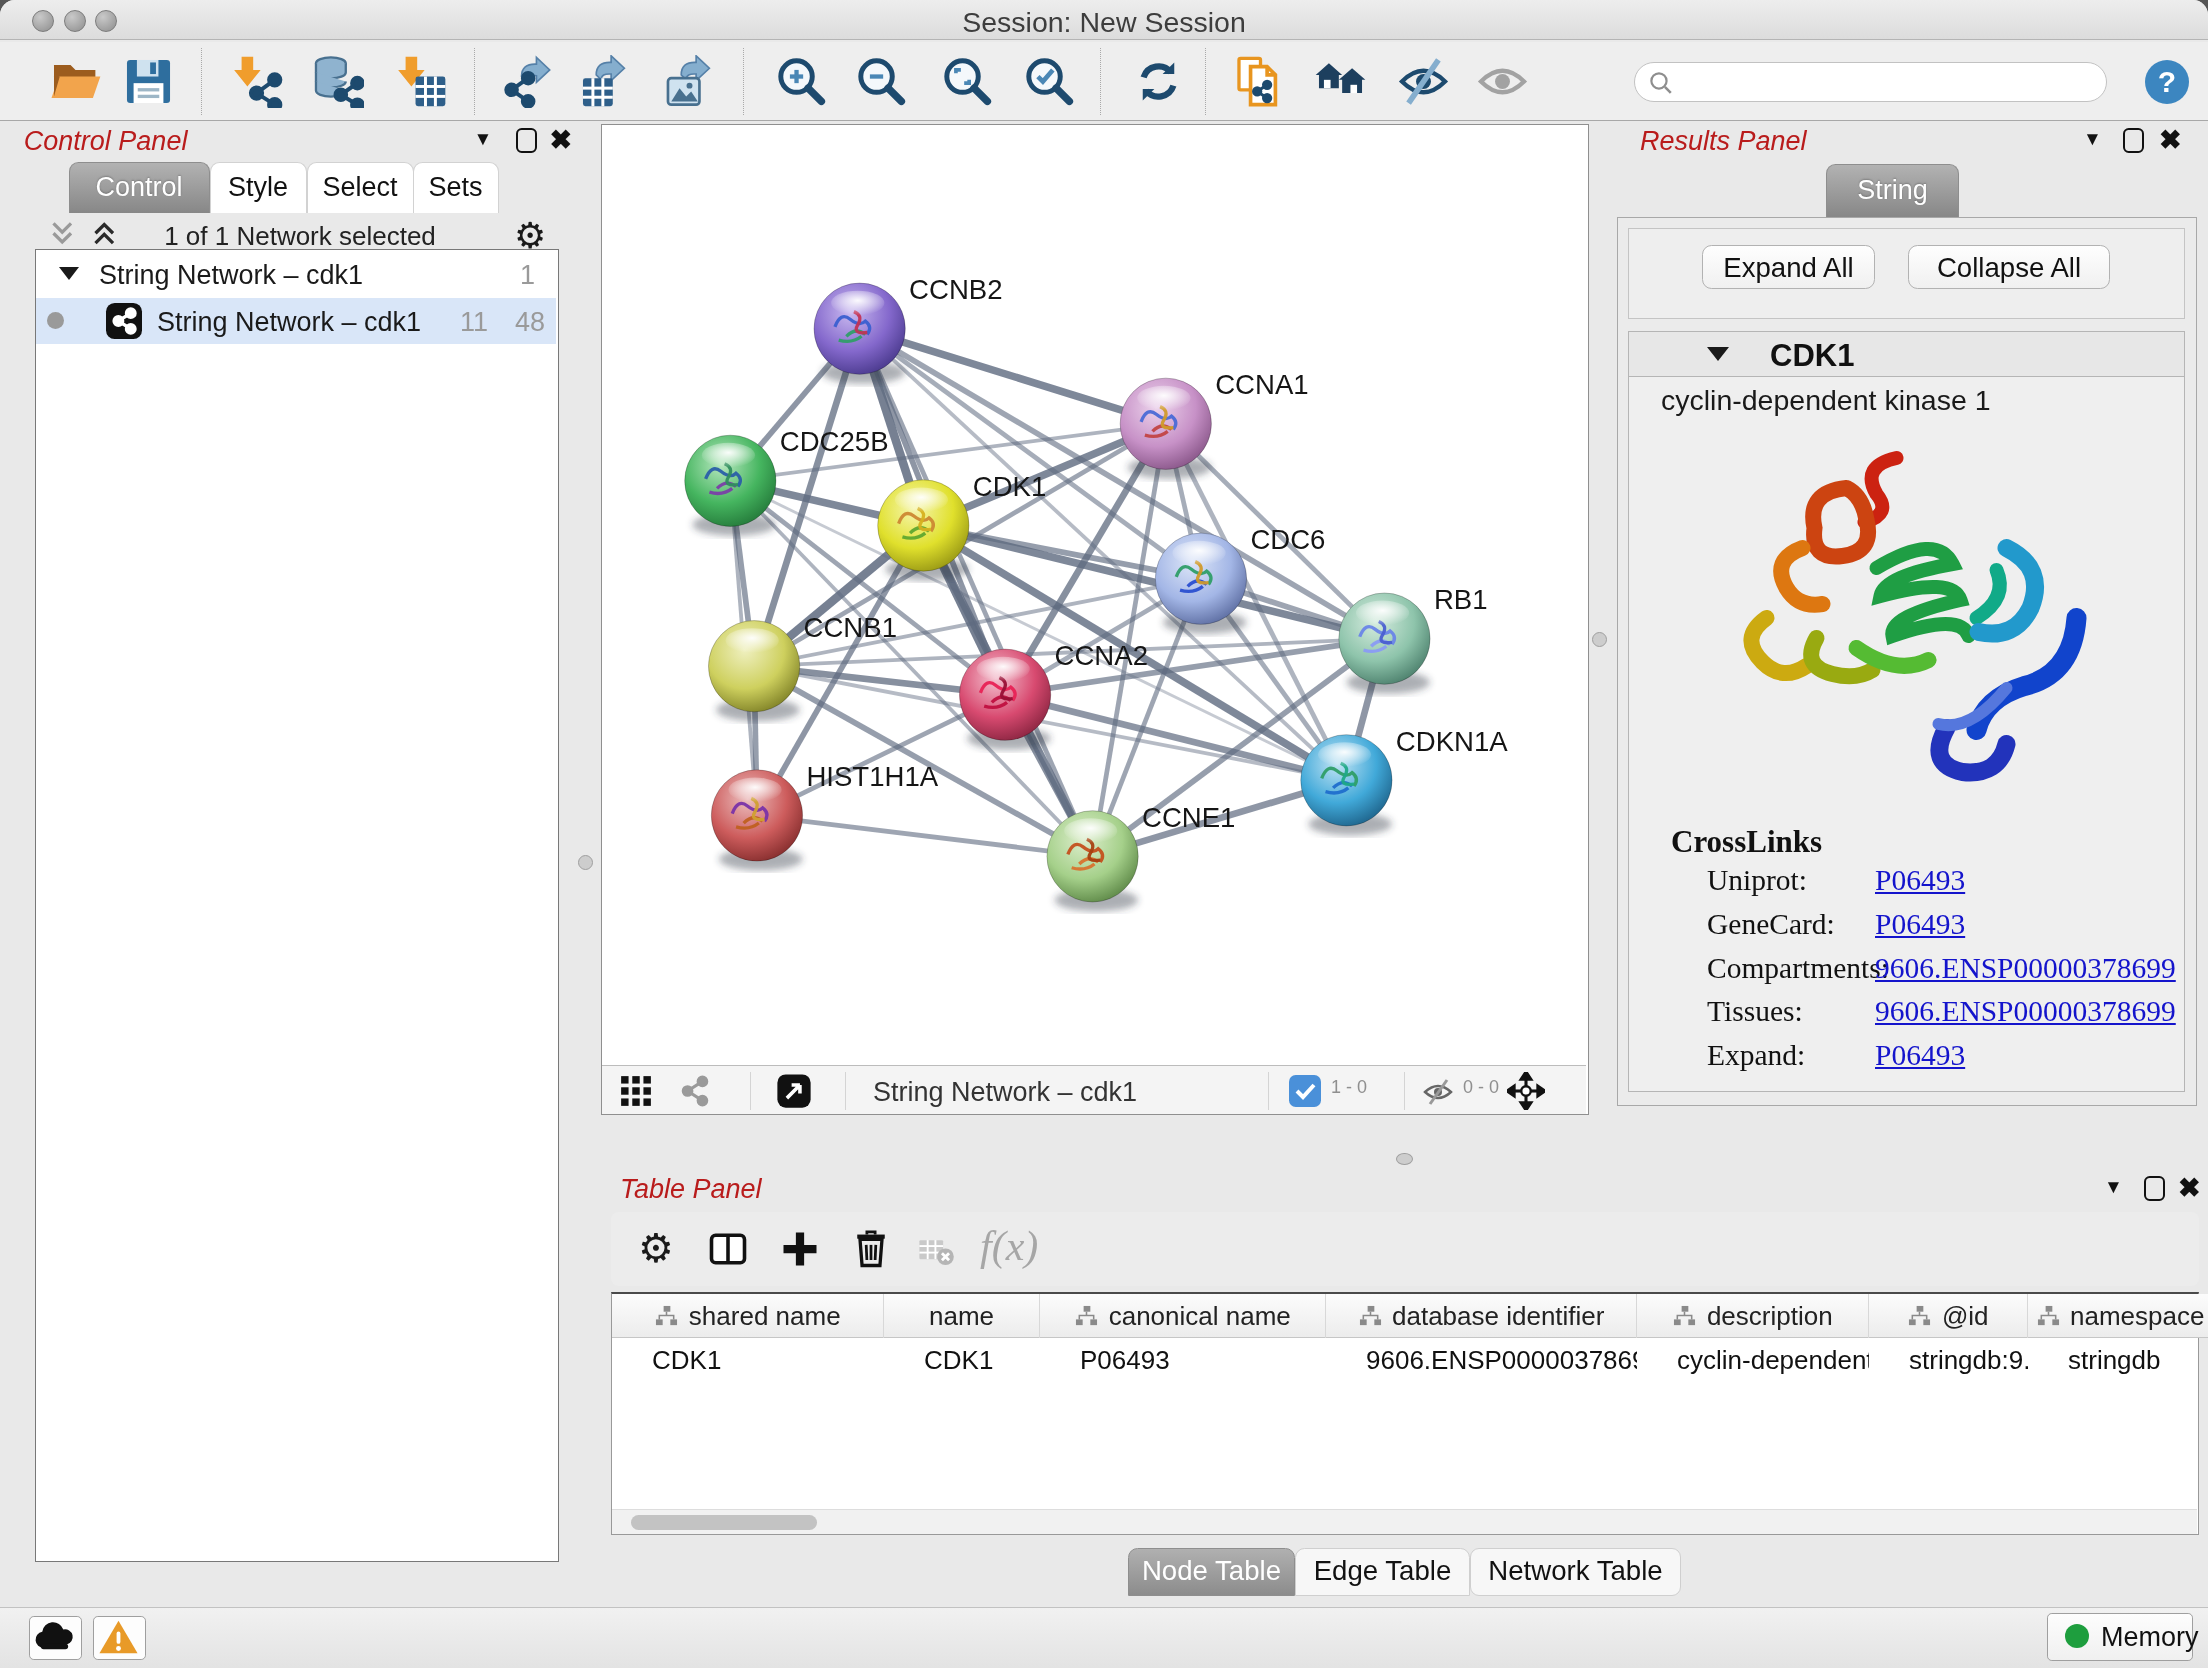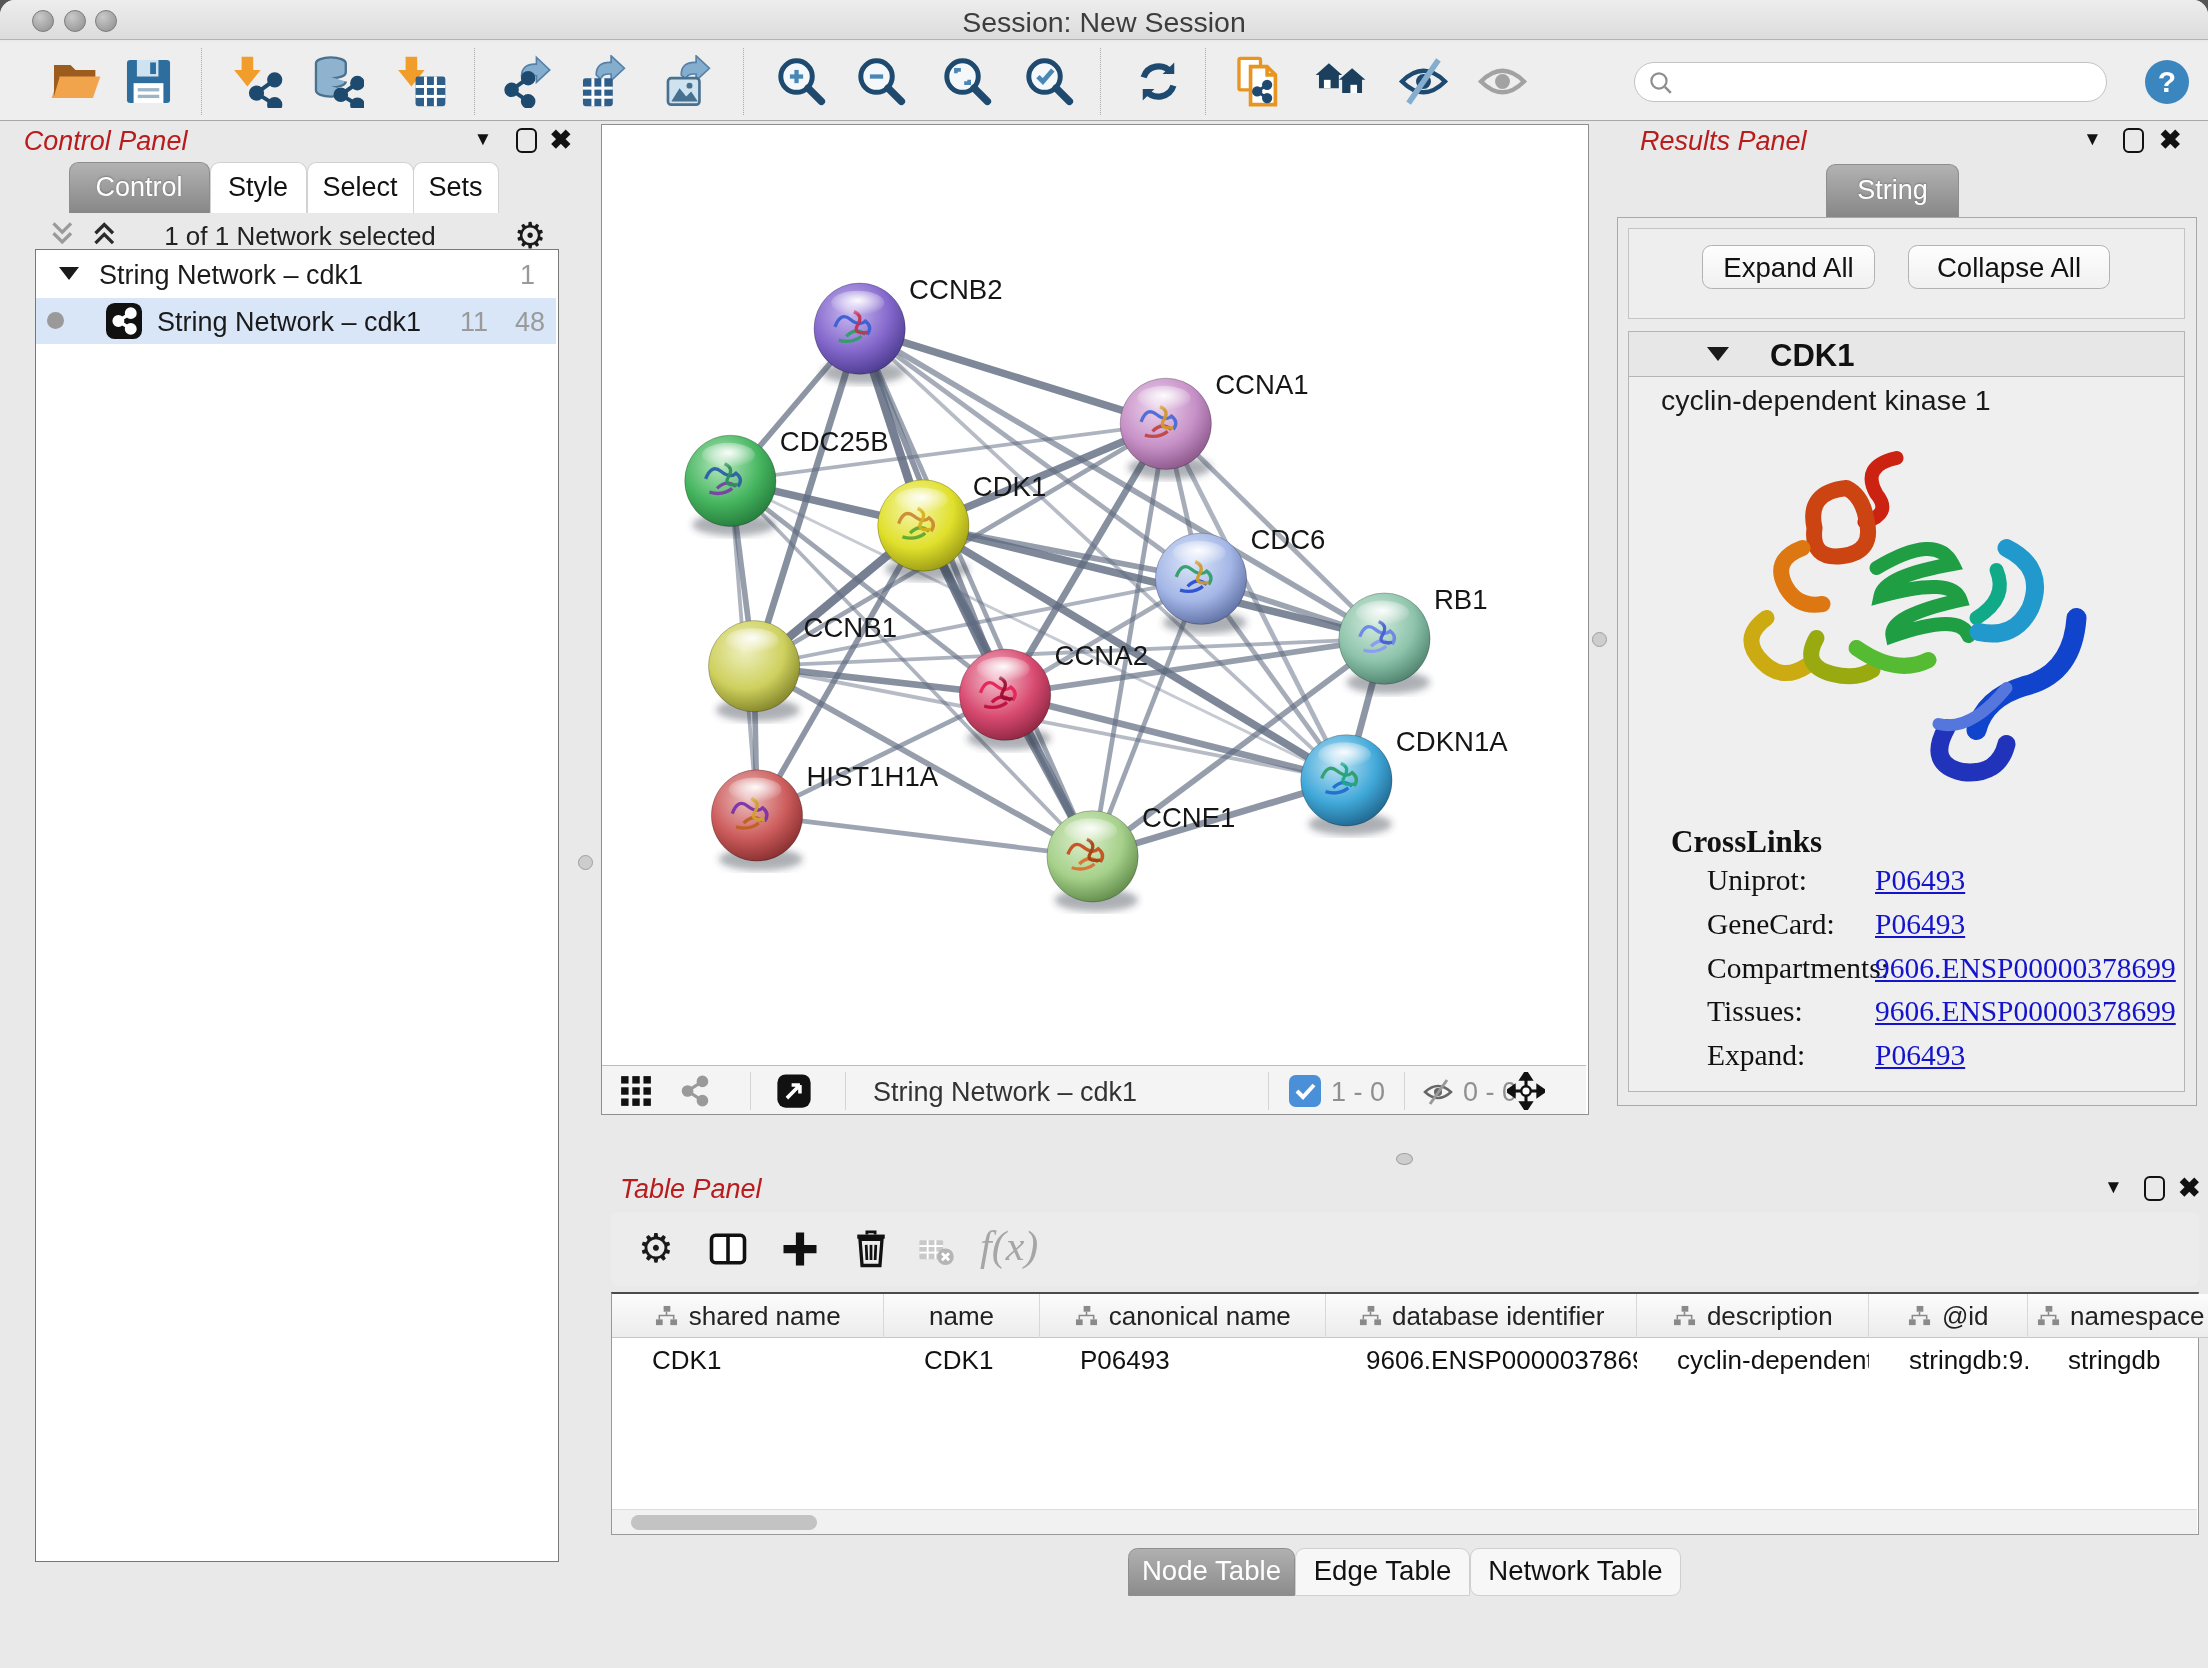--- a/index.html
+++ b/index.html
@@ -31,21 +31,21 @@
   .treebox { position:absolute; left:35px; top:249px; width:524px; height:1313px; background:#fff; border:1.9px solid #787878; }
   .trow { position:absolute; left:0; width:520px; height:46px; }
   .trow .lbl { position:absolute; font-size:27px; color:#1a1a1a; top:8.6px; }
   .trow .cnt { position:absolute; font-size:27px; color:#9a9a9a; top:8.6px; text-align:right; }
   .sharebadge { position:absolute; width:36px; height:36px; background:#111; border-radius:8.6px; }
   
   .netwrap { position:absolute; left:601px; top:124px; width:988px; height:991px; border:1.9px solid #8f8f8f; background:#fff; }
   .nettb { position:absolute; left:0; bottom:0; width:984px; height:49px; background:#f4f4f4; border-top:1.9px solid #bcbcbc; }
   .nettb .vsep { position:absolute; top:5.7px; height:38px; border-left:1.9px solid #d4d4d4; }
   .netname { position:absolute; left:271px; top:10.5px; font-size:27px; color:#333; }
-  .cntgray { position:absolute; top:10.5px; font-size:27px; color:#8f8f8f; }
+  .cntgray { position:absolute; top:10.5px; font-size:18px; color:#8f8f8f; }
   
   .rp-outer { position:absolute; left:1617px; top:217px; width:580px; height:889px; border:1.9px solid #a8a8a8; background:#ebebeb; }
   .rp-btnbox { position:absolute; left:1628px; top:228px; width:557px; height:91px; border:1.9px solid #c4c4c4; background:#eee; }
   .btn { position:absolute; height:44px; background:linear-gradient(#fefefe,#f0f0f0); border:1.9px solid #b2b2b2; border-radius:9.5px; font-size:27.6px; color:#111; text-align:center; }
   .rp-group { position:absolute; left:1628px; top:331px; width:557px; height:761px; border:1.9px solid #b5b5b5; background:#efefef; }
   .rp-ghead { position:absolute; left:1628px; top:331px; width:557px; height:46px; border:1.9px solid #b5b5b5; background:#e7e7e7; }
   .serif { font-family:"Liberation Serif",serif; }
   .xl-row { position:absolute; font-size:29.5px; }
   .xl-row .xlab { position:absolute; left:79px; color:#111; font-family:"Liberation Serif",serif; white-space:nowrap;}
   .xl-row a { position:absolute; left:247px; color:#1414cc; font-family:"Liberation Serif",serif; white-space:nowrap;}
@@ -777,15 +777,34 @@
         <div class="tdcell" style="width: 185px;">stringdb</div>
       </div>
     <div class="hscroll">
         <span class="hthumb"></span>
       </div>
   </div>
   <span class="btab sel" style="left:1128px; width:167px;">Node Table</span>
   <span class="btab" style="left:1295px; width:175px;">Edge Table</span>
   <span class="btab" style="left:1470px; width:211px;border-radius:9px;">Network Table</span>
 
+  <div class="statusbar">
+    <span class="sbtn" style="left:28.5px;">
+      <svg width="49" height="40" viewBox="0 0 36 28">
+          <path d="M10 22a6 6 0 0 1-1-11.9A8 8 0 0 1 24.5 8.5 5.5 5.5 0 0 1 27 19.5z" fill="#111"></path>
+          <rect x="8" y="19" width="20" height="4" rx="2" fill="#111"></rect>
+        </svg>
+    </span>
+    <span class="sbtn" style="left:93px;">
+      <svg width="49" height="40" viewBox="0 0 36 28">
+          <path d="M18 2l14 24H4z" fill="#e89a28"></path>
+          <rect x="16.6" y="10" width="2.8" height="9" rx="1.4" fill="#fff"></rect>
+          <circle cx="18" cy="22.5" r="1.8" fill="#fff"></circle>
+        </svg>
+    </span>
+    <span class="membtn">
+      <span class="abs" style="left:17px; top:10.5px; width:24px; height:24px; border-radius:50%; background:#1e9e3e;"></span>
+      <span class="abs nowrap" style="left:53px; top:8.6px; font-size:27px; color:#111;">Memory</span>
+    </span>
+  </div>
 
 </div>
 
 
 </body></html>

